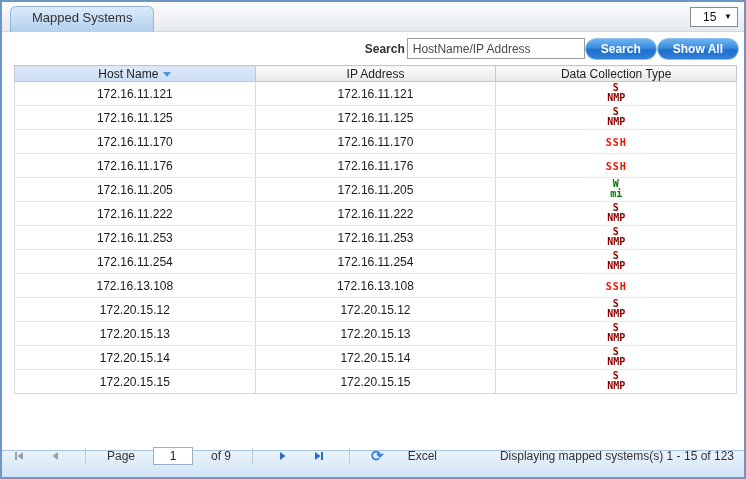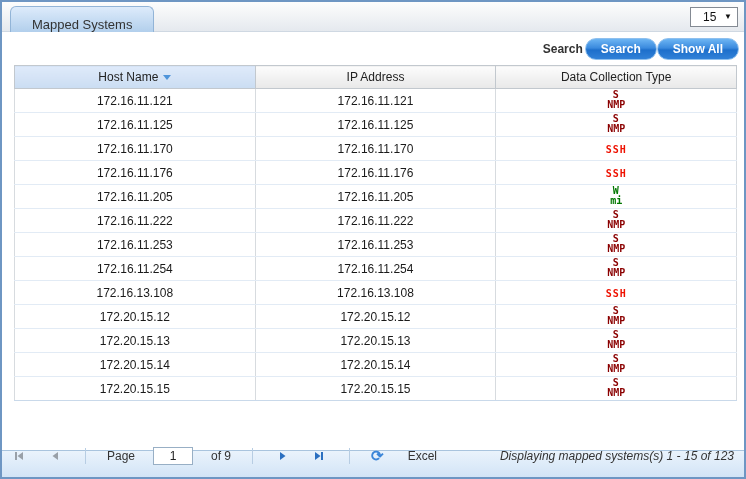--- a/index.html
+++ b/index.html
@@ -3,70 +3,71 @@
 <meta charset="utf-8">
 <style>
   * { box-sizing: border-box; margin: 0; padding: 0; }
   html,body { width:746px; height:479px; }
   body { font-family:"Liberation Sans", sans-serif; background:#fff; }
 
   .window { width:746px; height:479px; border:2px solid #6e96c3; background:#fff; position:relative; overflow:hidden; }
 
   
   .tabbar { height:30px; background:linear-gradient(#fdfdfd,#e5e9ee); border-bottom:1px solid #cfd8e2; position:relative; }
-  .tab { position:absolute; left:8px; bottom:-1px; height:26px; padding:10px 21px 0; background:linear-gradient(#ddebfb,#b2cfec); border:1px solid #92b4d7; border-bottom:none; border-radius:6px 6px 0 0; font-size:13px; color:#333; cursor:pointer; }
+  .tab { position:absolute; left:8px; bottom:-1px; height:26px; padding:3px 21px 0; background:linear-gradient(#ddebfb,#b2cfec); border:1px solid #92b4d7; border-bottom:none; border-radius:6px 6px 0 0; font-size:13px; color:#333; cursor:pointer; }
 
   .page-size { position:absolute; right:6px; top:5px; width:48px; height:20px; background:#fff; border:1px solid #848a93; display:flex; align-items:center; justify-content:space-between; padding:0 5px 0 12px; font-size:12px; color:#111; cursor:pointer; }
   .page-size .dd-arrow { font-size:8px; color:#111; line-height:1; }
 
   
   .search-row { height:33px; display:flex; align-items:center; justify-content:flex-end; padding-right:5px; }
   .search-label { font-weight:bold; font-size:12px; color:#333; margin-right:2px; }
   .search-input { width:178px; height:21px; border:1px solid #9b9b9b; font-size:12px; color:#4a4a4a; padding:0 5px; font-family:"Liberation Sans", sans-serif; }
   .btn { height:22px; padding:0 15px; border-radius:11px; border:1px solid #8fc0ee; background:linear-gradient(#6db5f3 0%, #3a8ade 45%, #1d6fcb 55%, #3181d8 100%); color:#fff; font-weight:bold; font-size:12px; cursor:pointer; font-family:"Liberation Sans", sans-serif; }
 
   
   .grid { margin-left:12px; width:723px; border-collapse:collapse; table-layout:fixed; font-size:12px; }
-  .grid th { height:23px; font-weight:normal; color:#222; border:1px solid #c2c8ce; background:linear-gradient(#fcfcfc,#e8e8e8); cursor:pointer; }
+  .grid th { height:16px; font-weight:normal; color:#222; border:1px solid #c2c8ce; background:linear-gradient(#fcfcfc,#e8e8e8); cursor:pointer; }
   .grid th.sorted { background:linear-gradient(#dfeafa,#caddf2); }
   .grid td { height:24px; text-align:center; color:#1a1a1a; border-left:1px solid #d7dbdf; border-right:1px solid #d7dbdf; border-bottom:1px solid #e2ebf5; background:#fff; }
   .grid tr:last-child td { border-bottom:1px solid #c9d9ea; }
   .sort-arrow { display:inline-block; width:0; height:0; border-left:4px solid transparent; border-right:4px solid transparent; border-top:5px solid #4e94da; margin-left:5px; vertical-align:middle; }
 
   .dc-icon { display:inline-block; font-family:"DejaVu Sans Mono", monospace; font-weight:bold; line-height:1; }
   .dc-line1 { display:block; font-size:10px; letter-spacing:1px; }
   .dc-line2 { display:block; font-size:10px; margin-top:0px; }
 
   
   .pagebar { position:absolute; left:0; right:0; bottom:0; height:27px; background:linear-gradient(#eaf3fc,#d2e4f6); border-top:1px solid #a9c4de; display:flex; align-items:center; padding:0 10px 17px 8px; gap:18px; font-size:12px; color:#333; }
   .nav-btn { width:18px; height:18px; display:flex; align-items:center; justify-content:center; border-radius:3px; cursor:pointer; }
   .nav-btn.disabled { cursor:default; }
   .vdiv { width:1px; height:16px; background:#b7cde3; margin:0 3px; }
   .page-input { width:40px; height:18px; border:1px solid #98afc5; text-align:center; font-size:12px; color:#222; font-family:"Liberation Sans", sans-serif; }
   .refresh { font-size:15px; color:#3a85d8; font-weight:bold; cursor:pointer; line-height:1; }
   .excel { cursor:pointer; color:#333; }
-  .status { margin-left:auto; color:#333;font-style:italic; }
+  .status { margin-left:auto; color:#333; }
 </style>
 </head>
 <body>
 
 <div class="window">
 
   <div class="tabbar">
     <div class="tab">
       <span>Mapped Systems</span>
     </div>
     <div class="page-size">
       <span>15</span>
       <span class="dd-arrow">▼</span>
     </div>
   </div>
 
   <div class="search-row">
     <span class="search-label">Search</span>
+    <input class="search-input" type="text" value="HostName/IP Address" style="">
     <button class="btn">Search</button>
     <button class="btn">Show All</button>
   </div>
 
   <table class="grid">
     <thead>
       <tr>
           <th class="sorted"><span>Host Name</span><span class="sort-arrow"></span></th>
           <th><span>IP Address</span></th>
           <th><span>Data Collection Type</span></th>

